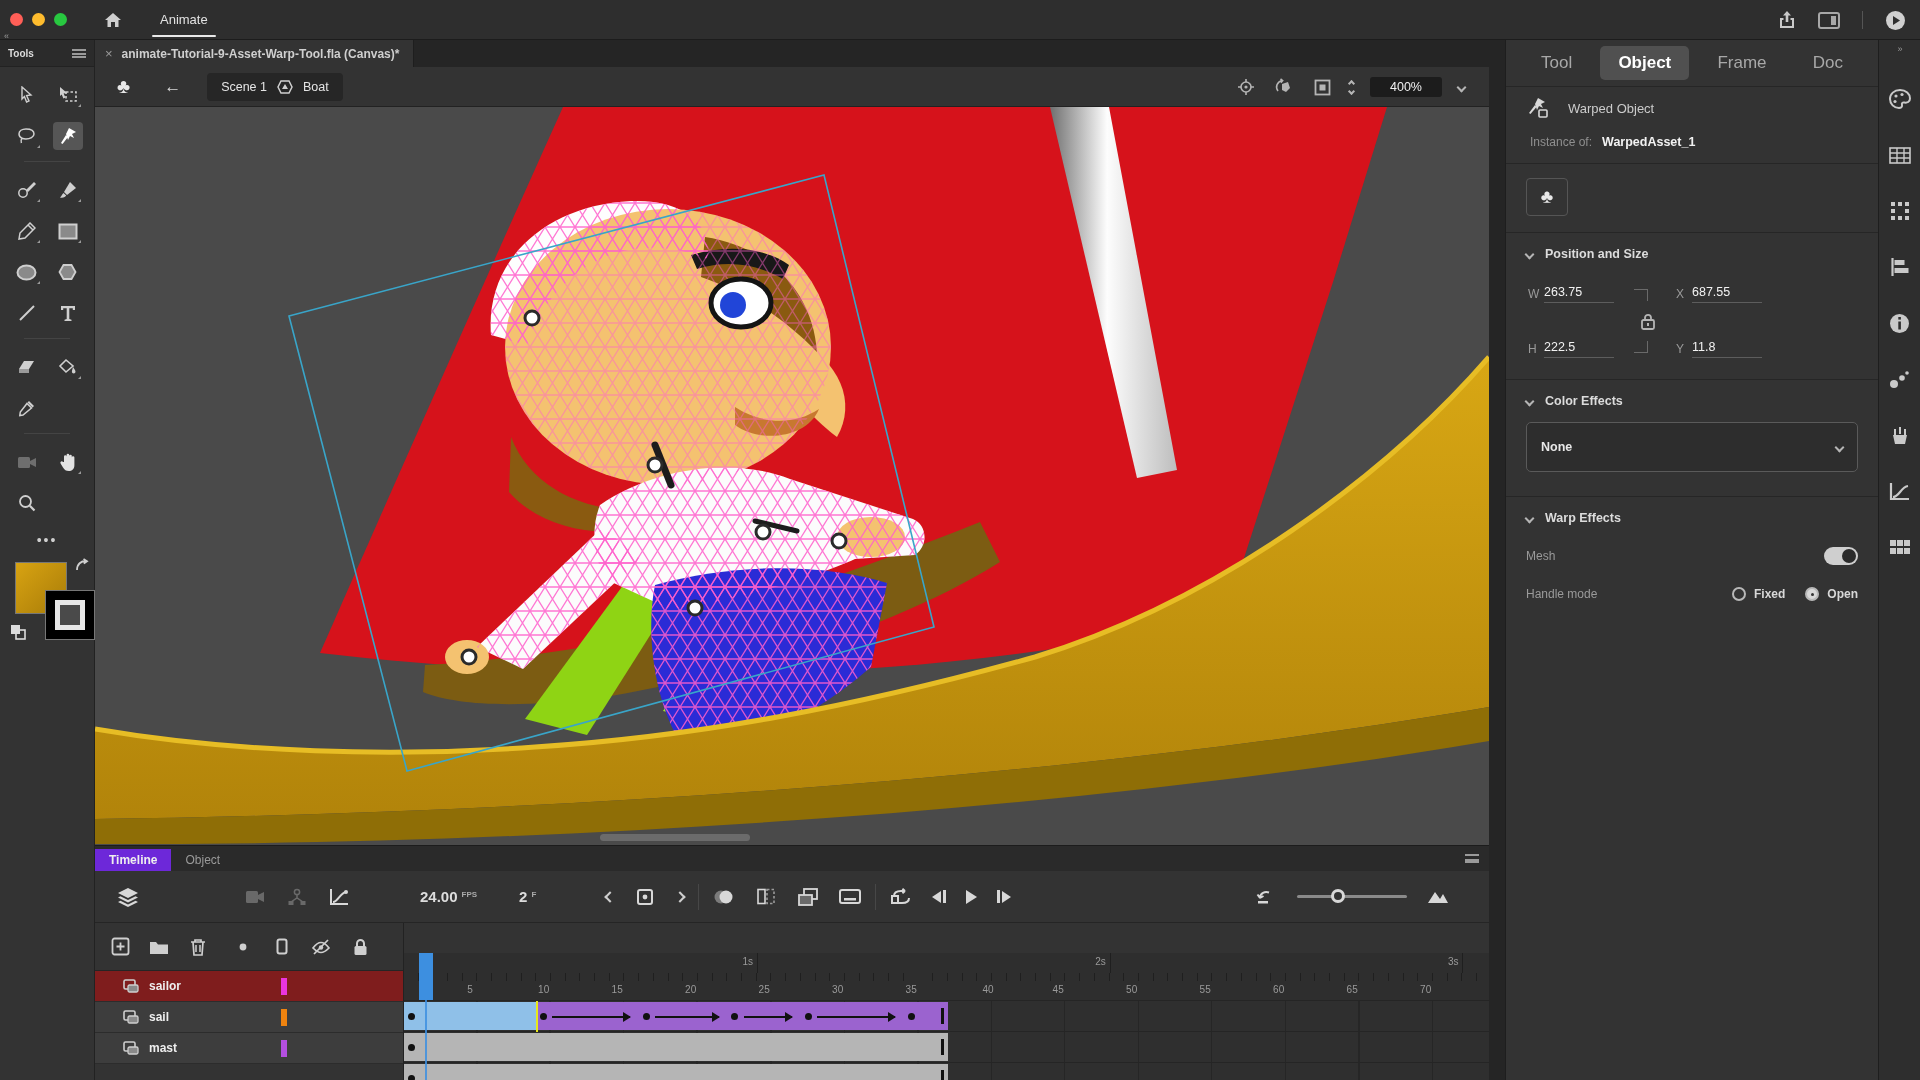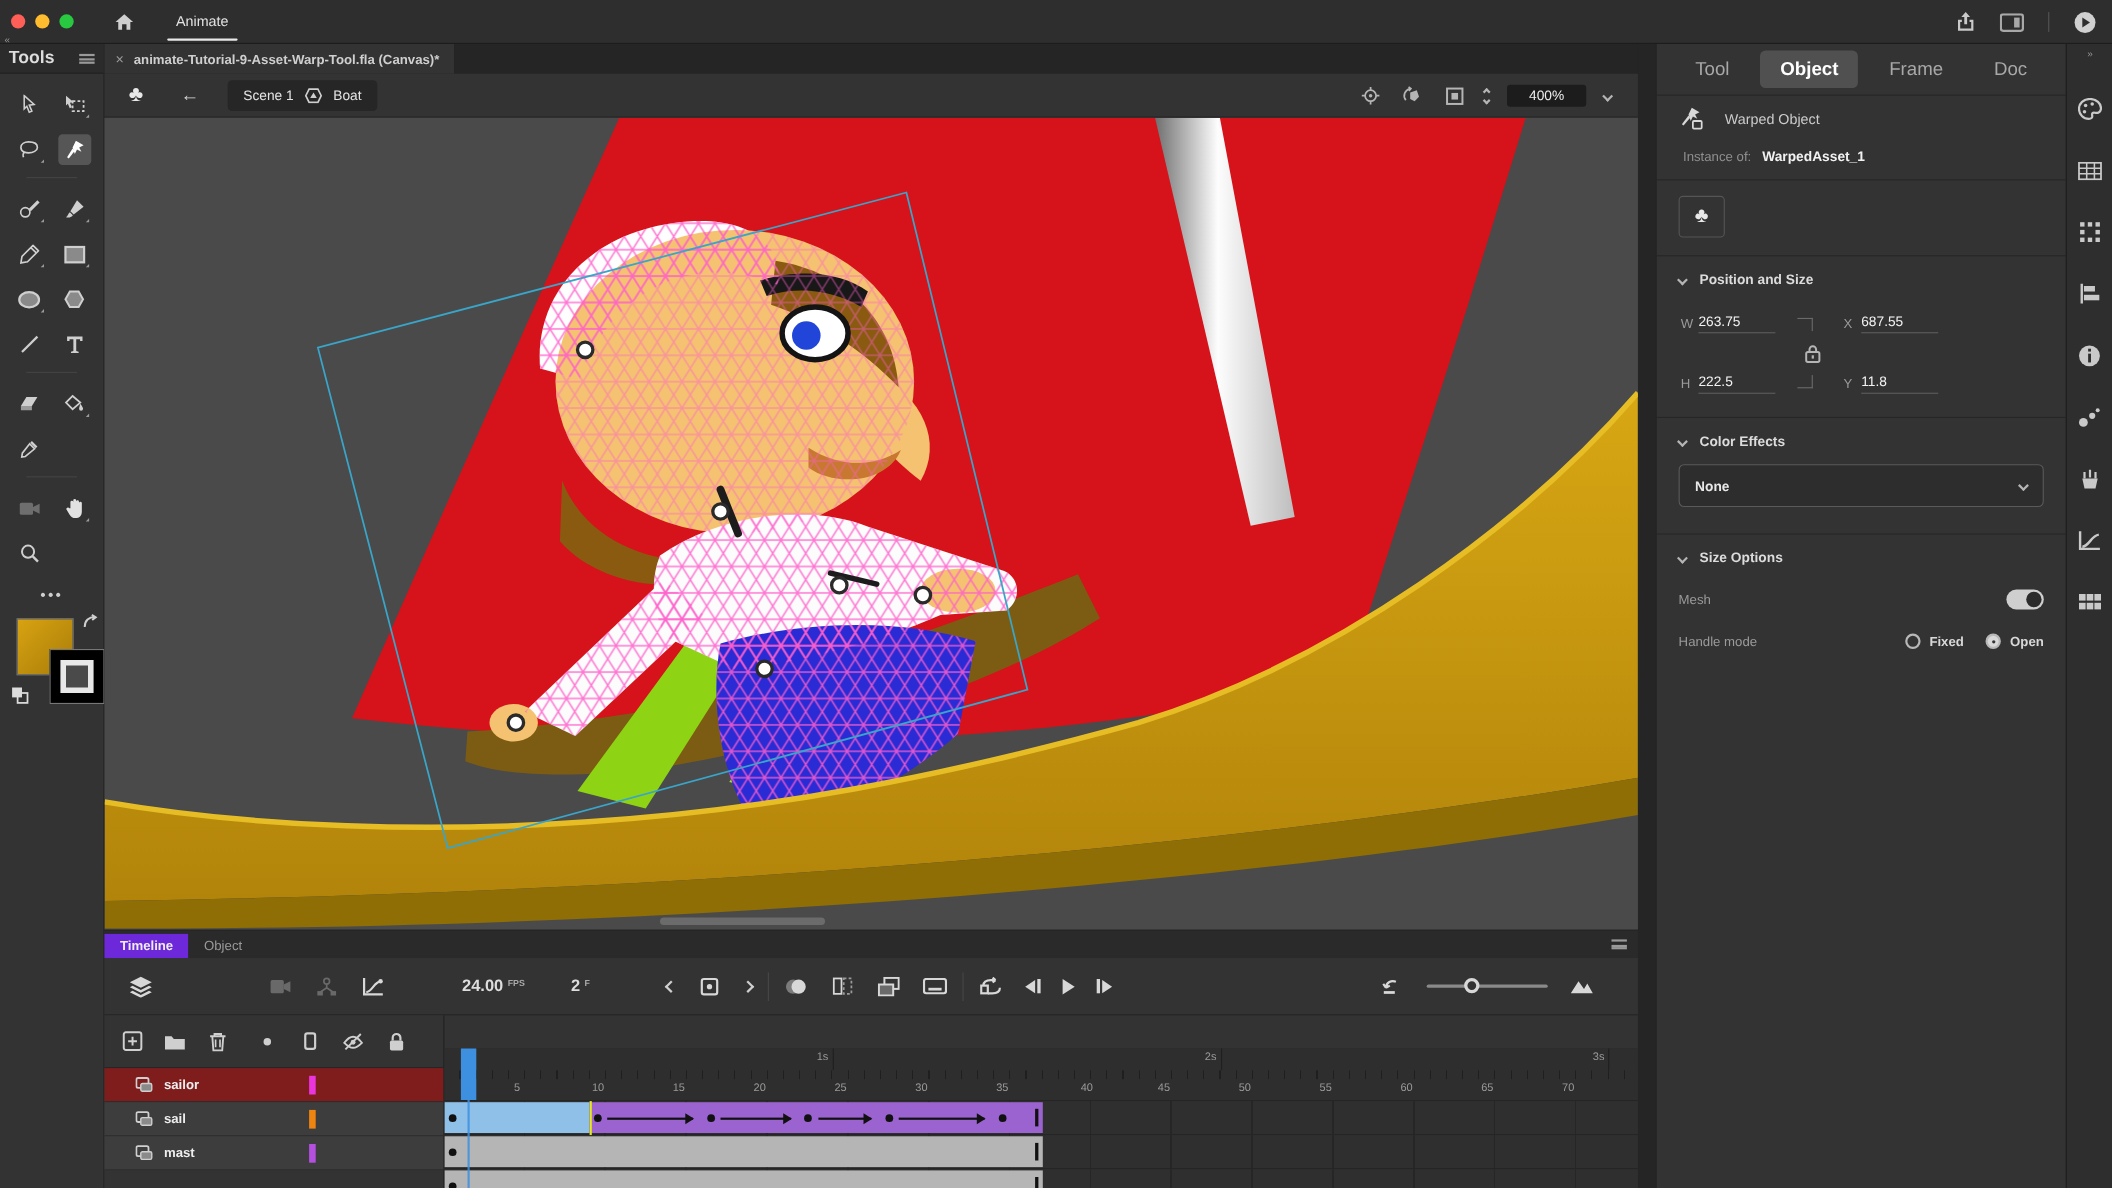--- a/index.html
+++ b/index.html
@@ -15,21 +15,21 @@
 .home-ic { margin-left:28px; }
 .app-tab { margin-left:24px; height:40px; display:flex; align-items:center; padding:0 14px; position:relative; color:#e2e2e2; font-size:13px; }
 .app-tab .underbar { position:absolute; left:6px; right:6px; bottom:3px; height:2px; background:#e8e8e8; border-radius:1px; }
 .titlebar-right { position:absolute; right:14px; top:0; height:40px; display:flex; align-items:center; gap:22px; }
 .tb-sep { width:1px; height:18px; background:#555; }
 
 
 .main { flex:1; display:flex; min-height:0; }
 .tools-col { width:95px; flex:0 0 95px; background:#333; border-right:1px solid #222; display:flex; flex-direction:column; }
 .tools-head { height:27px; background:#2b2b2b; display:flex; align-items:center; padding:0 8px; border-bottom:1px solid #222; position:relative;}
-.tools-head .t-label { font-weight:bold; color:#ddd; font-size:16px; }
+.tools-head .t-label { font-weight:bold; color:#ddd; font-size:10px; }
 .collapse-g { position:absolute; top:-9px; left:4px; font-size:9px; color:#9a9a9a; letter-spacing:-1px;}
 .burger { margin-left:auto; width:14px; height:9px; border-top:2px solid #9a9a9a; border-bottom:2px solid #9a9a9a; position:relative; }
 .burger:before { content:""; position:absolute; left:0; right:0; top:2.5px; height:2px; background:#9a9a9a; }
 .tool-grid { padding:14px 6px 0 6px; display:grid; grid-template-columns:1fr 1fr; row-gap:13px; justify-items:center; }
 .tool-btn { width:30px; height:28px; display:flex; align-items:center; justify-content:center; border-radius:4px; position:relative; }
 .tool-btn.sel { background:#565656; }
 .tool-btn.dim svg { opacity:.38; }
 .tool-btn .fly { position:absolute; right:2px; bottom:2px; width:0; height:0; border-left:3px solid transparent; border-bottom:3px solid #9a9a9a; }
 .tdivider { grid-column:1 / 3; width:46px; height:1px; background:#444; margin:-2px 0; }
 .more-dots { grid-column:1/3; color:#cfcfcf; letter-spacing:2px; font-size:14px; margin-top:2px;}
@@ -129,21 +129,21 @@
 .clover-btn { width:42px; height:38px; border:1px solid #555; border-radius:4px; display:flex; align-items:center; justify-content:center; font-size:19px; color:#e8e8e8; margin:4px 0 10px 0;}
 .sec-title { display:flex; align-items:center; gap:12px; color:#dcdcdc; font-weight:bold; font-size:12.5px; margin-bottom:4px;}
 .posgrid { display:grid; grid-template-columns:16px 78px 54px 16px 78px; align-items:center; margin:22px 0 6px 2px; row-gap:34px;}
 .dimlab { color:#9a9a9a; }
 .dimval { color:#f2f2f2; border-bottom:1px solid #5d5d5d; padding-bottom:3px; width:70px; font-size:12.5px;}
 .linklock { grid-row:1 / span 2; grid-column:3; justify-self:center; align-self:center; position:relative; width:34px; height:76px;}
 .linklock .br { position:absolute; border:1px solid #6a6a6a; }
 .linklock .top { top:6px; left:2px; width:14px; height:12px; border-left:none; border-bottom:none;}
 .linklock .bot { bottom:6px; left:2px; width:14px; height:12px; border-left:none; border-top:none;}
 .locksvg { position:absolute; left:8px; top:30px; }
-.dd { margin:14px 0 10px 0; height:39px; border:1px solid #5a5a5a; border-radius:5px; background:#2d2d2d; display:flex; align-items:center; padding:0 14px; justify-content:space-between;}
+.dd { margin:14px 0 10px 0; height:50px; border:1px solid #5a5a5a; border-radius:5px; background:#2d2d2d; display:flex; align-items:center; padding:0 14px; justify-content:space-between;}
 .dd .v { color:#e8e8e8; font-weight:bold; font-size:12.5px;}
 .optrow { display:flex; align-items:center; margin-top:22px; }
 .optrow .lab { color:#9a9a9a; width:110px; }
 .toggle { margin-left:auto; width:34px; height:18px; border-radius:10px; background:#cfcfcf; position:relative;}
 .toggle .knob { position:absolute; right:2px; top:2px; width:14px; height:14px; border-radius:50%; background:#2b2b2b;}
 .radio-grp { margin-left:auto; display:flex; align-items:center; gap:20px; }
 .radio { display:flex; align-items:center; gap:8px; color:#d8d8d8; font-weight:bold; }
 .rdot { width:14px; height:14px; border:2px solid #b8b8b8; border-radius:50%; position:relative;}
 .radio.sel .rdot { background:#d8d8d8; }
 .radio.sel .rdot:after { content:""; position:absolute; left:3.5px; top:3.5px; width:3px; height:3px; background:#333; border-radius:50%;}
@@ -789,21 +789,21 @@
           <span>Color Effects</span>
         </div>
         <div class="dd">
           <span class="v">None</span>
           <span class="chev"></span>
         </div>
       </div>
       <div class="psec" style="flex:1;">
         <div class="sec-title">
           <span class="chev"></span>
-          <span>Size Options</span>
+          <span>Warp Effects</span>
         </div>
         <div class="optrow">
           <span class="lab">Mesh</span>
           <span class="toggle">
               <span class="knob"></span>
             </span>
         </div>
         <div class="optrow">
           <span class="lab">Handle mode</span>
           <div class="radio-grp">

